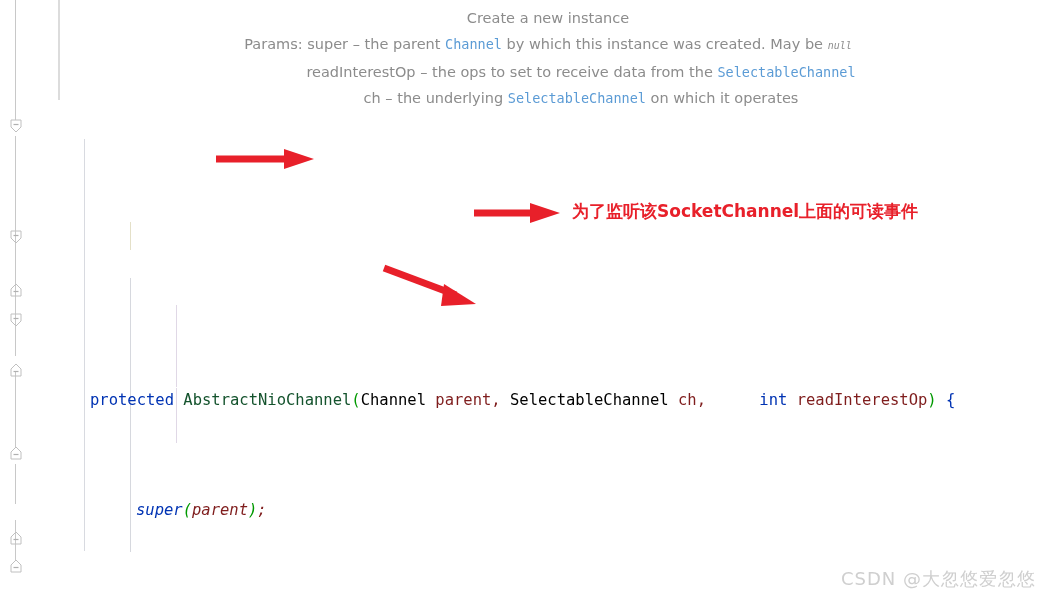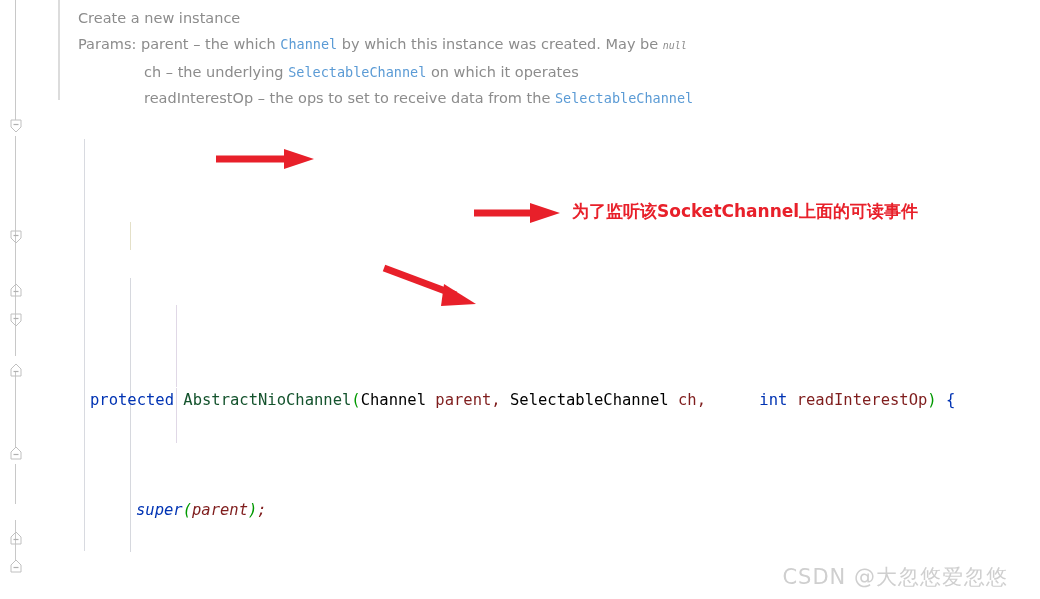--- a/index.html
+++ b/index.html
@@ -64,21 +64,21 @@
     box-sizing: border-box;
   }
   #javadoc .doc-bar {
     position: absolute;
     left: 0;
     top: 0;
     bottom: 10px;
     width: 2px;
     background: #dcdcdc;
   }
-  #javadoc .doc-body { padding-left: 20px; }
+  #javadoc .doc-body { padding-left: 20px; text-align: center; }
   .doc-line { white-space: pre; }
   .doc-indent { padding-left: 66px; }
   .doc-ref {
     color: #5b9bd5;
     font-family: "DejaVu Sans Mono", "Liberation Mono", monospace;
     font-size: 13.5px;
   }
   .doc-kw {
     font-family: "DejaVu Sans Mono", "Liberation Mono", monospace;
     font-size: 10px;
@@ -123,25 +123,25 @@
     font-family: "DejaVu Sans", "Liberation Sans", sans-serif;
     font-weight: bold;
     font-size: 17px;
     white-space: nowrap;
   }
   .arrow { position: absolute; }
 
   
   #watermark {
     position: absolute;
-    right: 32px;
+    right: 4px;
     bottom: 8px;
     color: #cfcfcf;
     font-family: "DejaVu Sans", "Liberation Sans", sans-serif;
-    font-size: 21px;
+    font-size: 18px;
     letter-spacing: 1px;
     white-space: nowrap;
   }
 </style>
 </head>
 <body>
 
 <div id="editor">
 
   <div id="gutter">
@@ -198,23 +198,23 @@
           <path d="M3 14 h10 v-7 l-5 -5 l-5 5 z" fill="none" stroke="#c0c0c0" stroke-width="1"></path>
           <path d="M5.5 9.5 h5" stroke="#b0b0b0" stroke-width="1.2"></path>
         </svg>
     </div>
   </div>
 
   <div id="javadoc">
     <div class="doc-bar"></div>
     <div class="doc-body">
       <div class="doc-line">Create a new instance</div>
-      <div class="doc-line"><span>Params:</span><span> </span><span>parent – the which </span><span class="doc-ref">Channel</span><span> by which this instance was created. May be </span><span class="doc-kw">null</span></div>
+      <div class="doc-line"><span>Params:</span><span> </span><span>super – the parent </span><span class="doc-ref">Channel</span><span> by which this instance was created. May be </span><span class="doc-kw">null</span></div>
+      <div class="doc-line doc-indent"><span>readInterestOp – the ops to set to receive data from the </span><span class="doc-ref">SelectableChannel</span></div>
       <div class="doc-line doc-indent"><span>ch – the underlying </span><span class="doc-ref">SelectableChannel</span><span> on which it operates</span></div>
-      <div class="doc-line doc-indent"><span>readInterestOp – the ops to set to receive data from the </span><span class="doc-ref">SelectableChannel</span></div>
     </div>
   </div>
 
   <div id="code">
 
     
     <div class="guide" style="left:38px; top:27px; height:412px;"></div>
     <div class="guide g4" style="left:84px; top:110px; height:28px;"></div>
     <div class="guide g2" style="left:84px; top:166px; height:274px;"></div>
     <div class="guide g3" style="left:130px; top:193px; height:82px;"></div>

